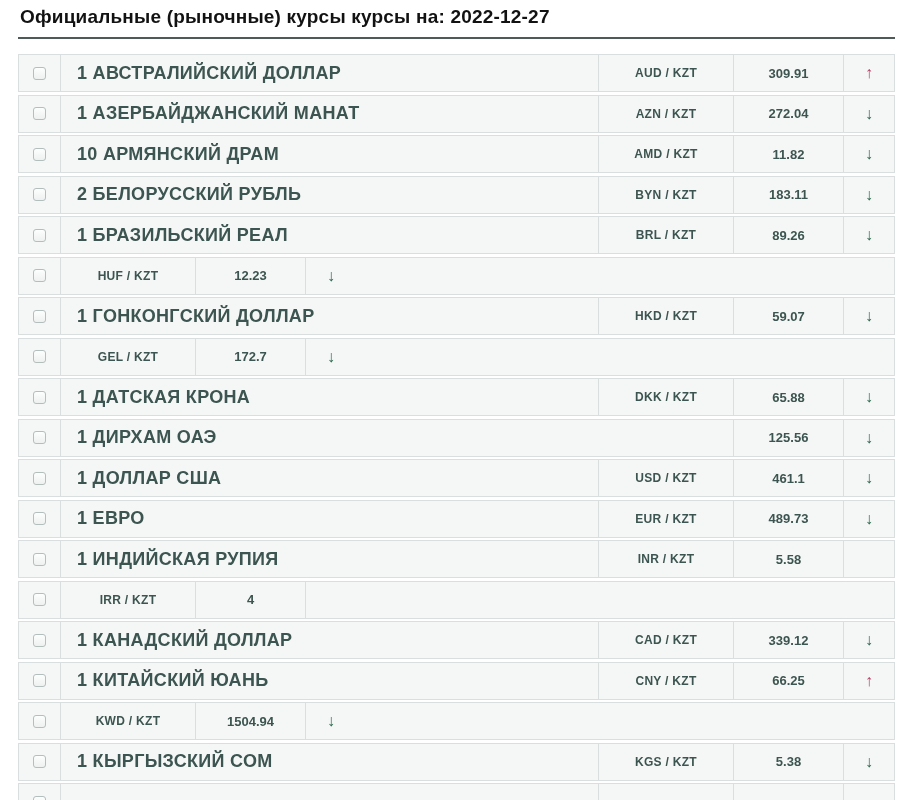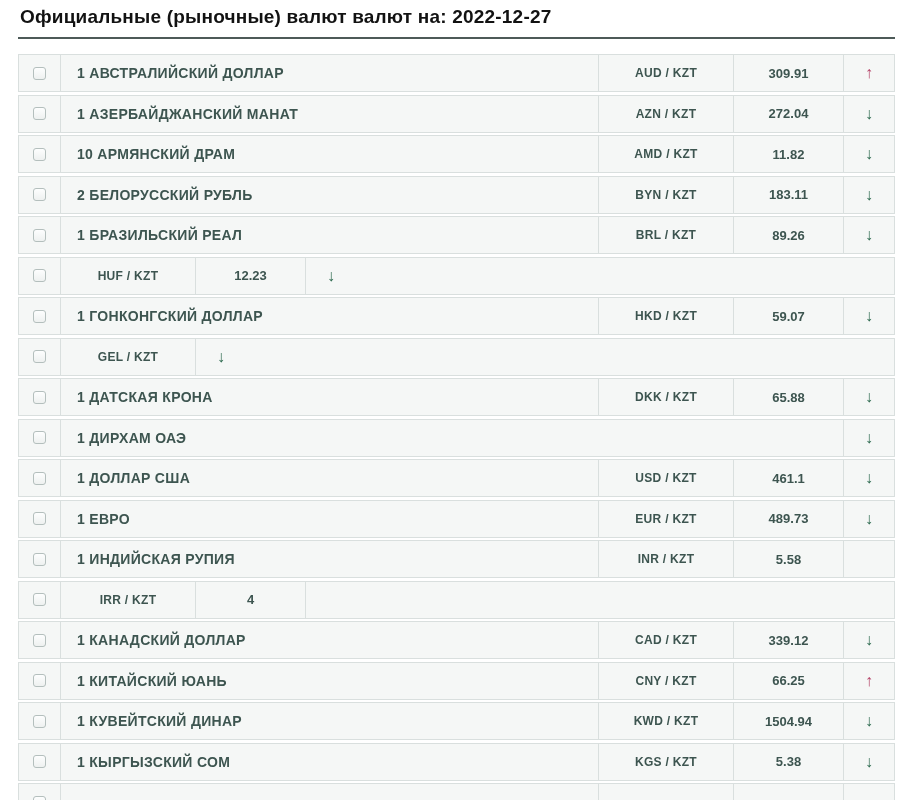--- a/index.html
+++ b/index.html
@@ -47,21 +47,21 @@
     display: inline-block;
     width: 13px; height: 13px;
     border: 1px solid #b4bfbd;
     border-radius: 3px;
     background: linear-gradient(#fdfefe, #eef1f0);
     cursor: pointer;
   }
   .cell-name {
     flex: 1;
     padding-left: 16px;
-    font-size: 14px;
+    font-size: 18px;
     font-weight: bold;
     color: var(--text, #3d5550);
     letter-spacing: 0.3px;
     white-space: nowrap;
     overflow: hidden;
   }
   .cell-pair {
     width: 135px;
     justify-content: center;
     font-size: 12px;
@@ -87,21 +87,21 @@
   }
   .cell-trend.up   { color: var(--up,   #b5476b); }
   .cell-trend.down { color: var(--down, #2e6b50); }
 </style>
 </head>
 <body>
 
 <div class="page">
 
   <div class="page-title">
-    <span>Официальные (рыночные) валют валют на:</span>
+    <span>Официальные (рыночные) курсы курсы на:</span>
     <span>2022-12-27</span>
   </div>
 
   <div class="header-divider"></div>
 
   <div class="rates-table">
   <div class="rate-row">
     <div class="cell cell-checkbox">
       <span class="checkbox" role="checkbox" aria-checked="false"></span>
     </div>
@@ -168,38 +168,40 @@
     <div class="cell cell-pair">HKD / KZT</div>
     <div class="cell cell-rate">59.07</div>
     <div class="cell cell-trend down">↓</div>
   </div>
 
   <div class="rate-row">
     <div class="cell cell-checkbox">
       <span class="checkbox" role="checkbox" aria-checked="false"></span>
     </div>
     <div class="cell cell-pair">GEL / KZT</div>
+    <div class="cell cell-rate">172.7</div>
     <div class="cell cell-trend down">↓</div>
   </div>
 
   <div class="rate-row">
     <div class="cell cell-checkbox">
       <span class="checkbox" role="checkbox" aria-checked="false"></span>
     </div>
     <div class="cell cell-name">1 ДАТСКАЯ КРОНА</div>
     <div class="cell cell-pair">DKK / KZT</div>
     <div class="cell cell-rate">65.88</div>
     <div class="cell cell-trend down">↓</div>
   </div>
 
   <div class="rate-row">
     <div class="cell cell-checkbox">
       <span class="checkbox" role="checkbox" aria-checked="false"></span>
     </div>
     <div class="cell cell-name">1 ДИРХАМ ОАЭ</div>
+    <div class="cell cell-rate">125.56</div>
     <div class="cell cell-trend down">↓</div>
   </div>
 
   <div class="rate-row">
     <div class="cell cell-checkbox">
       <span class="checkbox" role="checkbox" aria-checked="false"></span>
     </div>
     <div class="cell cell-name">1 ДОЛЛАР США</div>
     <div class="cell cell-pair">USD / KZT</div>
     <div class="cell cell-rate">461.1</div>
@@ -252,21 +254,20 @@
     <div class="cell cell-name">1 КИТАЙСКИЙ ЮАНЬ</div>
     <div class="cell cell-pair">CNY / KZT</div>
     <div class="cell cell-rate">66.25</div>
     <div class="cell cell-trend up">↑</div>
   </div>
 
   <div class="rate-row">
     <div class="cell cell-checkbox">
       <span class="checkbox" role="checkbox" aria-checked="false"></span>
     </div>
-    <div class="cell cell-name">1 КУВЕЙТСКИЙ ДИНАР</div>
     <div class="cell cell-pair">KWD / KZT</div>
     <div class="cell cell-rate">1504.94</div>
     <div class="cell cell-trend down">↓</div>
   </div>
 
   <div class="rate-row">
     <div class="cell cell-checkbox">
       <span class="checkbox" role="checkbox" aria-checked="false"></span>
     </div>
     <div class="cell cell-name">1 КЫРГЫЗСКИЙ СОМ</div>

